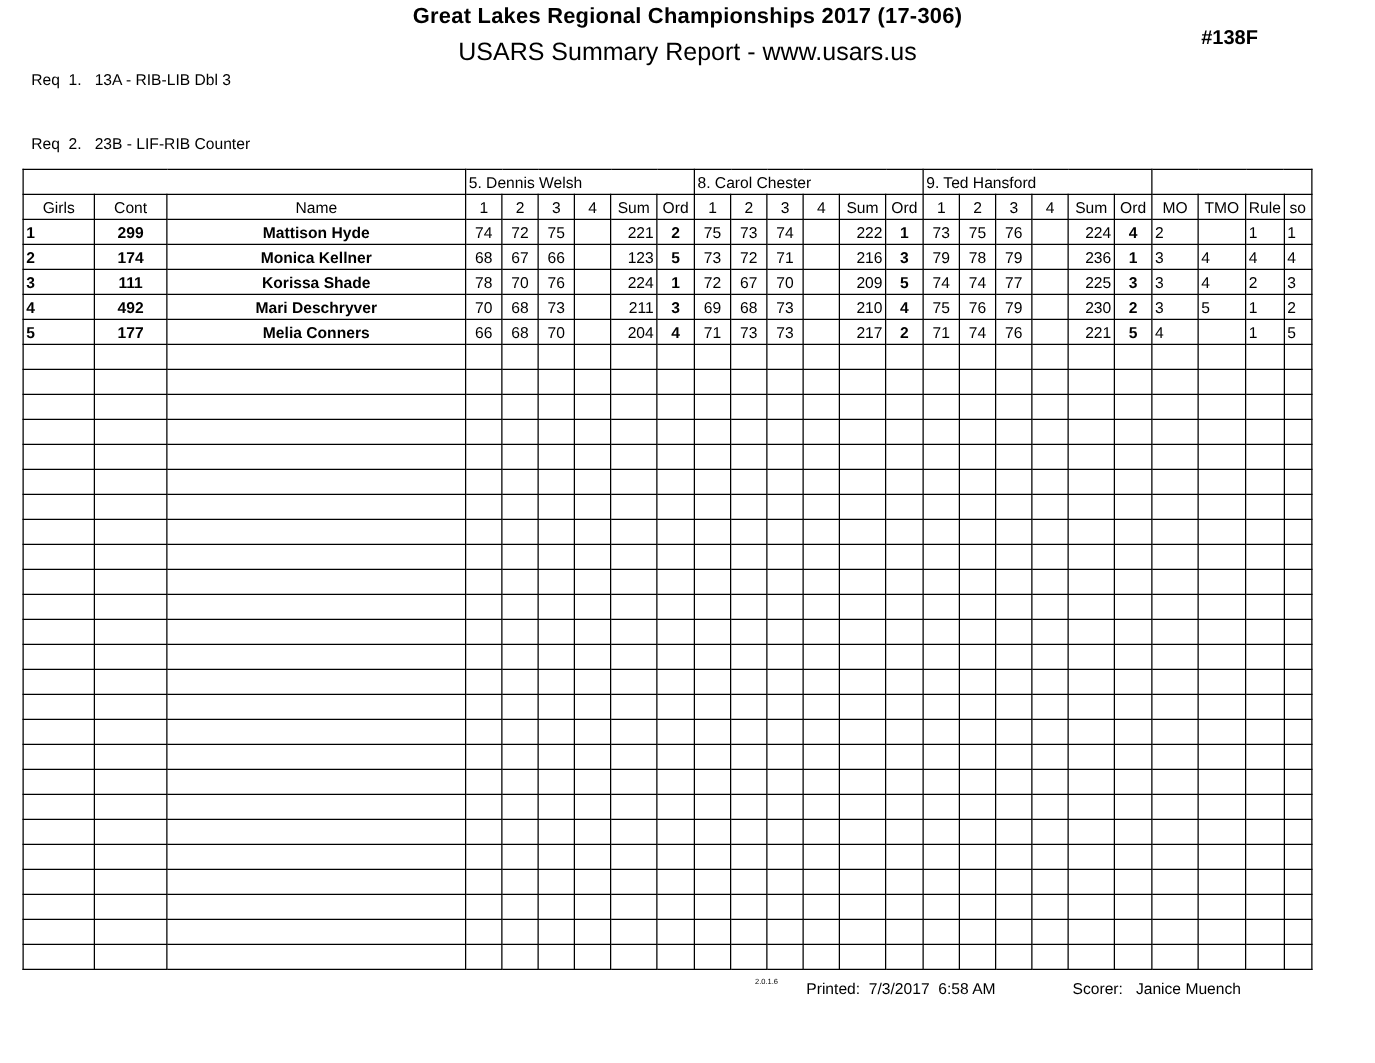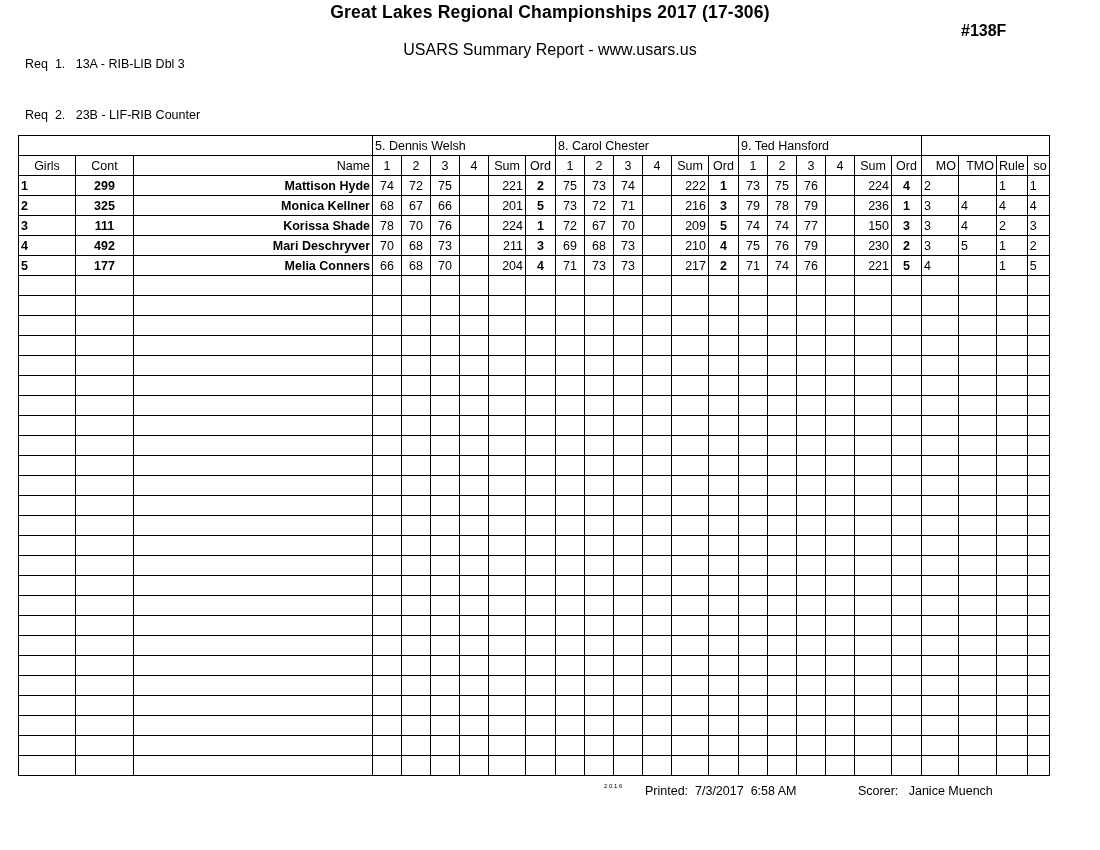--- a/index.html
+++ b/index.html
@@ -7,33 +7,33 @@
     font-family:"Liberation Sans","DejaVu Sans",sans-serif; color:#000; }
   body { position:relative; overflow:hidden; }
 
   .req-block { position:absolute; left:25px; top:22px; font-size:12.5px;
     line-height:17px; white-space:pre; }
 
   .header-center { position:absolute; left:0; right:0; top:2px; text-align:center; }
   .h-title  { font-size:17.5px; font-weight:bold; letter-spacing:.2px; }
   .h-venue  { font-size:14px;   margin-top:3px; }
   .h-event  { font-size:18px;   font-weight:bold; margin-top:4px; }
-  .h-report { font-size:16px;   margin-top:18px; }
+  .h-report { font-size:20px;   margin-top:8px; }
 
   .event-number { position:absolute; left:961px; top:22px; font-size:16px; font-weight:bold; }
 
   table.results { position:absolute; left:18px; top:135px; border-collapse:collapse;
     table-layout:fixed; font-size:12.5px;padding-left:27px; }
   table.results td { border:1px solid #000; height:20px; padding:0 2px;
     overflow:hidden; white-space:nowrap; vertical-align:middle; }
   td.nb { border:none; }
   td.band { text-align:left; padding-left:5px; }
   td.c { text-align:center; }
   td.r { text-align:right; padding-right:3px; }
-  td.l { text-align:right; padding-left:6px; }
+  td.l { text-align:center; padding-left:6px; }
   td.pl { text-align:left; padding-left:9px; }
   .b  { font-weight:bold; }
   td.tkL { border-left:3px solid #000; }
   td.tkR { border-right:3px solid #000; }
 
   .footer { position:absolute; top:784px; font-size:12.5px; white-space:pre; }
   .f-version { left:604px; top:783px; font-size:6px; }
   .f-printed { left:645px; }
   .f-scorer  { left:858px; }
 </style>
@@ -137,27 +137,27 @@
         <td class="c"></td>
         <td class="r">224</td>
         <td class="c b tkL tkR">4</td>
         <td class="pl">2</td>
         <td class="pl"></td>
         <td class="pl">1</td>
         <td class="pl">1</td>
       </tr>
       <tr>
         <td class="pl b">2</td>
-        <td class="c b">325</td>
+        <td class="c b">174</td>
         <td class="l b">Monica Kellner</td>
         <td class="c">68</td>
         <td class="c">67</td>
         <td class="c">66</td>
         <td class="c"></td>
-        <td class="r">201</td>
+        <td class="r">123</td>
         <td class="c b tkL tkR">5</td>
         <td class="c">73</td>
         <td class="c">72</td>
         <td class="c">71</td>
         <td class="c"></td>
         <td class="r">216</td>
         <td class="c b tkL tkR">3</td>
         <td class="c">79</td>
         <td class="c">78</td>
         <td class="c">79</td>
@@ -182,21 +182,21 @@
         <td class="c">72</td>
         <td class="c">67</td>
         <td class="c">70</td>
         <td class="c"></td>
         <td class="r">209</td>
         <td class="c b tkL tkR">5</td>
         <td class="c">74</td>
         <td class="c">74</td>
         <td class="c">77</td>
         <td class="c"></td>
-        <td class="r">150</td>
+        <td class="r">225</td>
         <td class="c b tkL tkR">3</td>
         <td class="pl">3</td>
         <td class="pl">4</td>
         <td class="pl">2</td>
         <td class="pl">3</td>
       </tr>
       <tr>
         <td class="pl b">4</td>
         <td class="c b">492</td>
         <td class="l b">Mari Deschryver</td>

